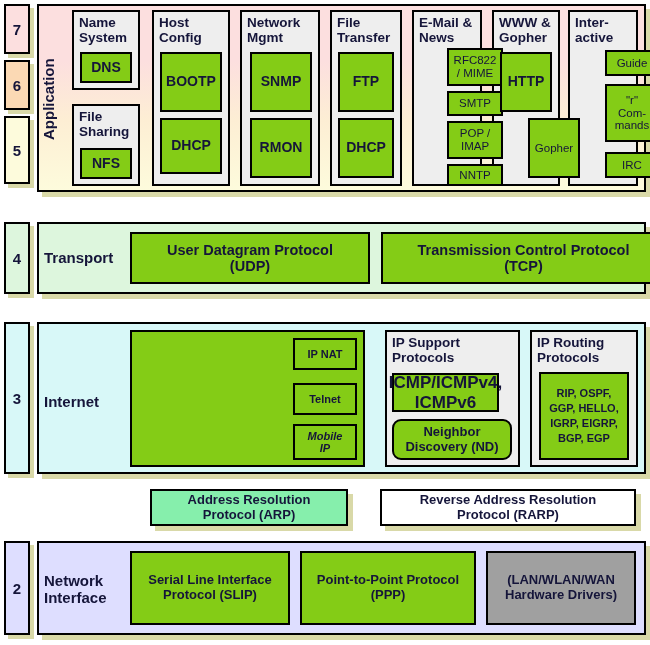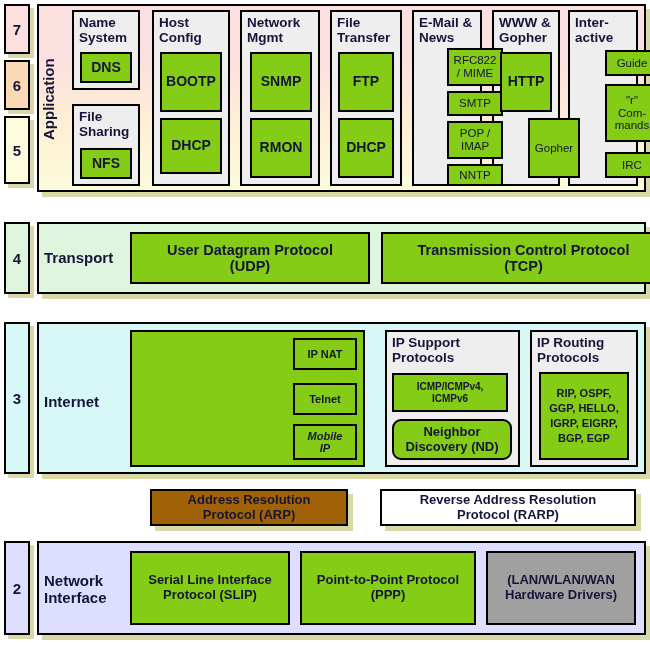--- a/index.html
+++ b/index.html
@@ -206,29 +206,29 @@
   <div class="layer-name" style="left:44px;top:394px;width:80px;">Internet</div>
 
   <div class="proto" style="left:130px;top:330px;width:235px;height:137px;justify-content:flex-start;"></div>
   <div class="proto tiny" style="left:293px;top:338px;width:64px;height:32px;z-index:5;">IP NAT</div>
   <div class="proto tiny" style="left:293px;top:383px;width:64px;height:32px;z-index:5;">Telnet</div>
   <div class="proto tiny" style="left:293px;top:424px;width:64px;height:36px;white-space:pre-line;z-index:5;font-style:italic;">Mobile<br>IP</div>
 
   <div class="group-box" style="left:385px;top:330px;width:135px;height:137px;">
     <div class="group-title">IP Support<br>Protocols</div>
   </div>
-  <div class="proto tiny" style="left:392px;top:373px;width:116px;height:39px;font-size:10px;white-space:pre-line;">ICMP/ICMPv4,<br>ICMPv6</div>
+  <div class="proto tiny" style="left:392px;top:373px;width:107px;height:39px;font-size:17px;white-space:pre-line;">ICMP/ICMPv4,<br>ICMPv6</div>
   <div class="proto tiny" style="left:392px;top:419px;width:120px;height:41px;font-size:13px;white-space:pre-line;border-radius:9px;">Neighbor<br>Discovery (ND)</div>
 
   <div class="group-box" style="left:530px;top:330px;width:108px;height:137px;">
     <div class="group-title">IP Routing<br>Protocols</div>
   </div>
   <div class="proto" style="left:539px;top:372px;width:90px;height:88px;font-size:11px;line-height:1.35;padding:0 3px;">RIP, OSPF,<br>GGP, HELLO,<br>IGRP, EIGRP,<br>BGP, EGP</div>
 
-  <div class="shadow-box" style="left:150px;top:489px;width:198px;height:37px;background:#a16207;
+  <div class="shadow-box" style="left:150px;top:489px;width:198px;height:37px;background:#86efac;
               display:flex;align-items:center;justify-content:center;text-align:center;
               font-weight:bold;font-size:13px;color:#15153a;line-height:1.15;">Address Resolution<br>Protocol (ARP)</div>
   <div class="shadow-box" style="left:380px;top:489px;width:256px;height:37px;background:#ffffff;
               display:flex;align-items:center;justify-content:center;text-align:center;
               font-weight:bold;font-size:13px;color:#15153a;line-height:1.15;">Reverse Address Resolution<br>Protocol (RARP)</div>
 
   <div class="layer-panel" style="left:37px;top:541px;width:609px;height:94px;background:#dedeff;"></div>
   <div class="layer-name" style="left:44px;top:573px;width:85px;white-space:pre-line;">Network<br>Interface</div>
   <div class="proto" style="left:130px;top:551px;width:160px;height:74px;font-size:13px;padding:0 4px;">Serial Line Interface<br>Protocol (SLIP)</div>
   <div class="proto" style="left:300px;top:551px;width:176px;height:74px;font-size:13px;padding:0 4px;">Point-to-Point Protocol<br>(PPP)</div>

